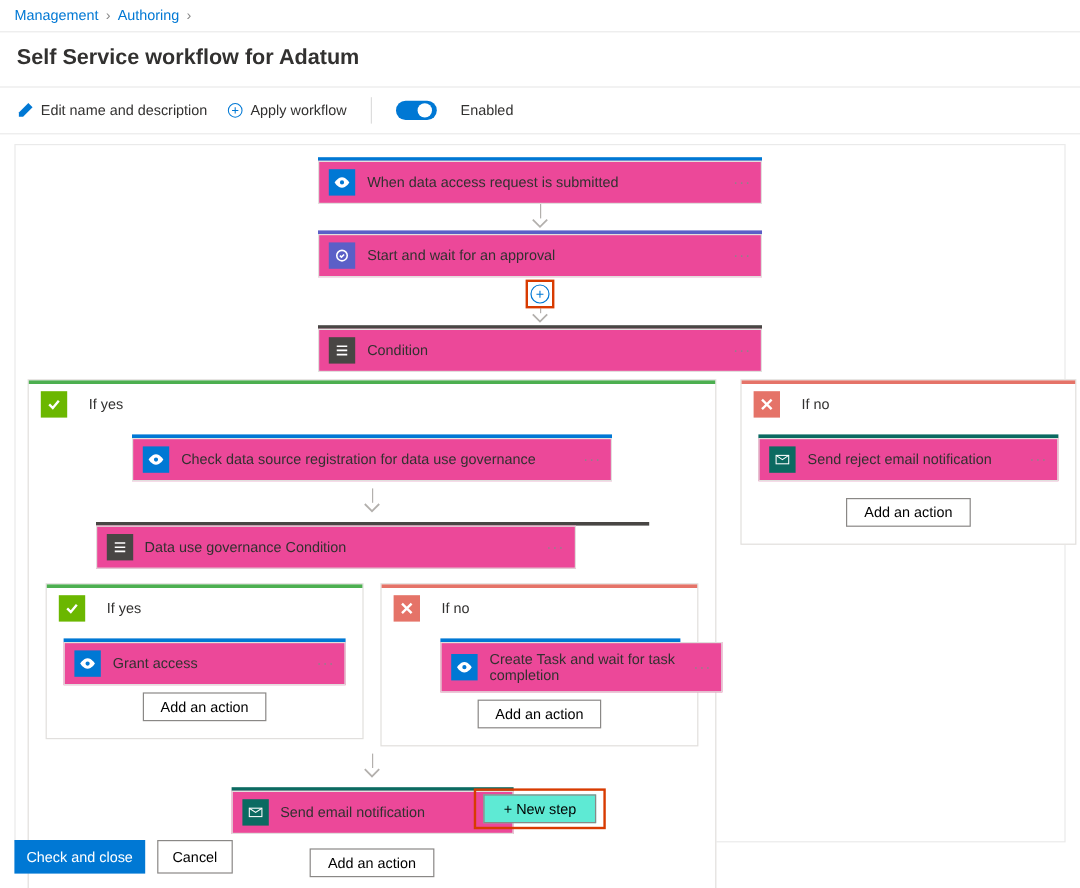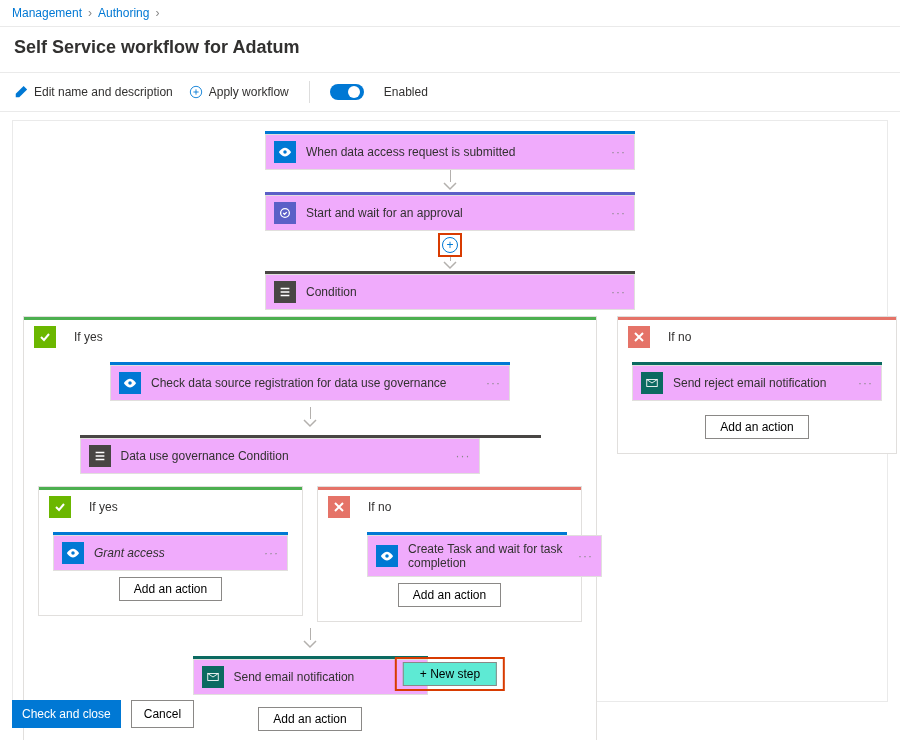--- a/index.html
+++ b/index.html
@@ -19,21 +19,21 @@
   .divider { width: 1px; height: 22px; background: #ddd; margin: 0 4px; }
   .toggle { position: relative; width: 34px; height: 16px; border-radius: 8px; background: #0078d4; cursor: pointer; }
   .toggle::after { content:""; position:absolute; left:18px; top:2px; width:12px; height:12px; background:#fff; border-radius:50%; }
   .toggle-label { margin-left: 4px; }
 
   
   .canvas-outer { position: relative; margin: 8px 12px 0 12px; border: 1px solid #eaeaea; padding: 10px 10px 40px 10px; height: 582px; }
 
   
   .flow-col { display: flex; flex-direction: column; align-items: center; }
-  .node { background: #f0abfc; border: 1px solid #e1dfdd; width: 370px; display: flex; align-items: center; padding: 6px 8px; gap: 10px; position: relative; }
+  .node { background: #ec4899; border: 1px solid #e1dfdd; width: 370px; display: flex; align-items: center; padding: 6px 8px; gap: 10px; position: relative; }
   .node .right { margin-left:auto; color:#888; cursor:pointer; }
   .nicon { width: 22px; height: 22px; display:flex; align-items:center; justify-content:center; flex: 0 0 22px; }
   .nicon svg { width: 14px; height: 14px; fill: #fff; }
   .nicon.blue   { background:#0078d4; }
   .nicon.purple { background:#5b5fc7; }
   .nicon.dark   { background:#484644; }
   .nicon.teal   { background:#0b6a61; }
   .topbar { height: 3px; }
   .topbar.blue   { background:#0078d4; }
   .topbar.purple { background:#5b5fc7; }
@@ -220,21 +220,21 @@
             <div class="topbar green"></div>
             <div class="branch-header">
               <div class="mark yes">
                   <svg viewBox="0 0 12 12">
                     <path d="M2 6l3 3 5-6" fill="none" stroke="#fff" stroke-width="2"></path>
                   </svg>
                 </div>
               <span>If yes</span>
             </div>
             <div class="branch-body">
-              <div class="nodewrap sm" style="width:235px;font-style:italic;">
+              <div class="nodewrap sm" style="width:235px;">
                 <div class="topbar blue"></div>
                 <div class="node" style="width:235px;">
                   <div class="nicon blue">
                       <svg viewBox="0 0 16 16">
                         <path d="M8 3C4 3 1 8 1 8s3 5 7 5 7-5 7-5-3-5-7-5zm0 7a2 2 0 110-4 2 2 0 010 4z"></path>
                       </svg>
                     </div>
                   <span>Grant access</span>
                   <span class="right dots"></span>
                 </div>

